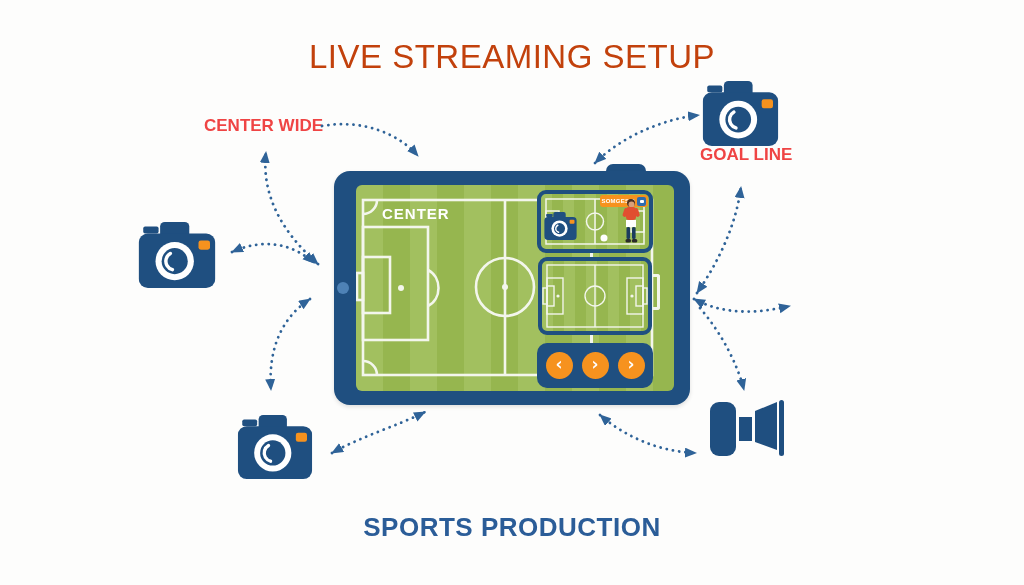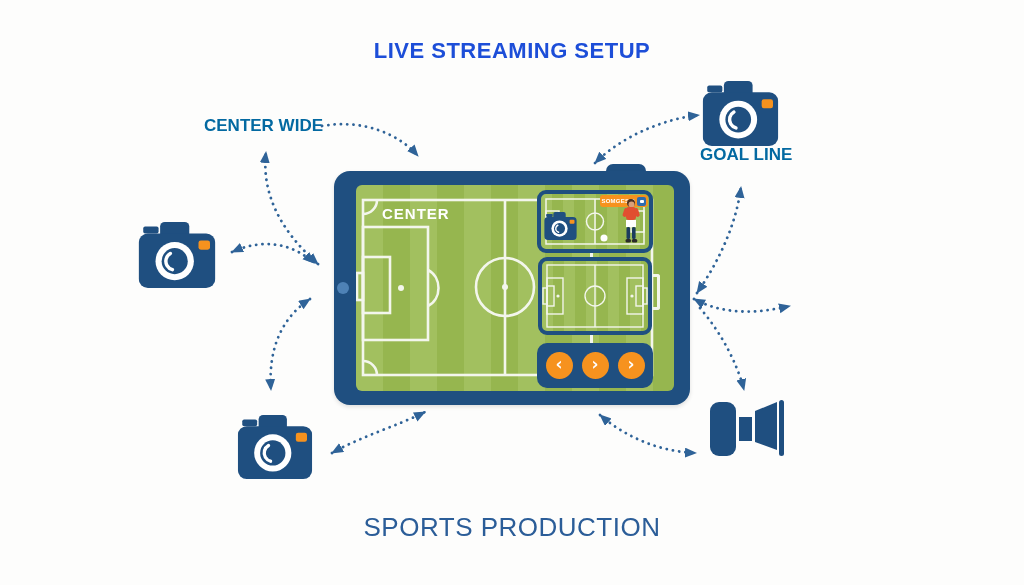--- a/index.html
+++ b/index.html
@@ -1,23 +1,23 @@
 <!DOCTYPE html>
 <html><head>
 <meta charset="utf-8">
 <style>
   html,body{margin:0;padding:0;background:#ffffff;}
   *{box-sizing:border-box;}
   .canvas{position:relative;width:1024px;height:585px;background:#fdfdfc;overflow:hidden;
           font-family:"Liberation Sans", sans-serif;}
   .title{position:absolute;top:38px;left:0;width:100%;text-align:center;
-         font-size:22px;font-weight:700;color:#1d4ed8;letter-spacing:.5px;}
+         font-size:33px;font-weight:400;color:#c2410c;letter-spacing:.5px;}
   .footer{position:absolute;top:512px;left:0;width:100%;text-align:center;
-          font-size:26px;font-weight:400;color:#2b5d98;letter-spacing:.5px;}
-  .lbl{position:absolute;font-size:17px;font-weight:800;color:#0369a1;white-space:nowrap;}
+          font-size:26px;font-weight:700;color:#2b5d98;letter-spacing:.5px;}
+  .lbl{position:absolute;font-size:17px;font-weight:800;color:#ef4444;white-space:nowrap;}
   .lbl-cw{left:204px;top:116px;}
   .lbl-gl{left:700px;top:145px;}
   .lbl-os{left:798px;top:293px;}
   .arrows{position:absolute;left:0;top:0;width:1024px;height:585px;pointer-events:none;}
   .cam{position:absolute;}
   .cam-left{left:137px;top:222px;width:80px;height:66px;}
   .cam-bottom{left:236px;top:415px;width:78px;height:64px;}
   .cam-top{left:702px;top:81px;width:77px;height:65px;}
   .speaker{position:absolute;left:708px;top:398px;width:80px;height:62px;}
   .tablet-tab{position:absolute;left:606px;top:164px;width:40px;height:14px;

